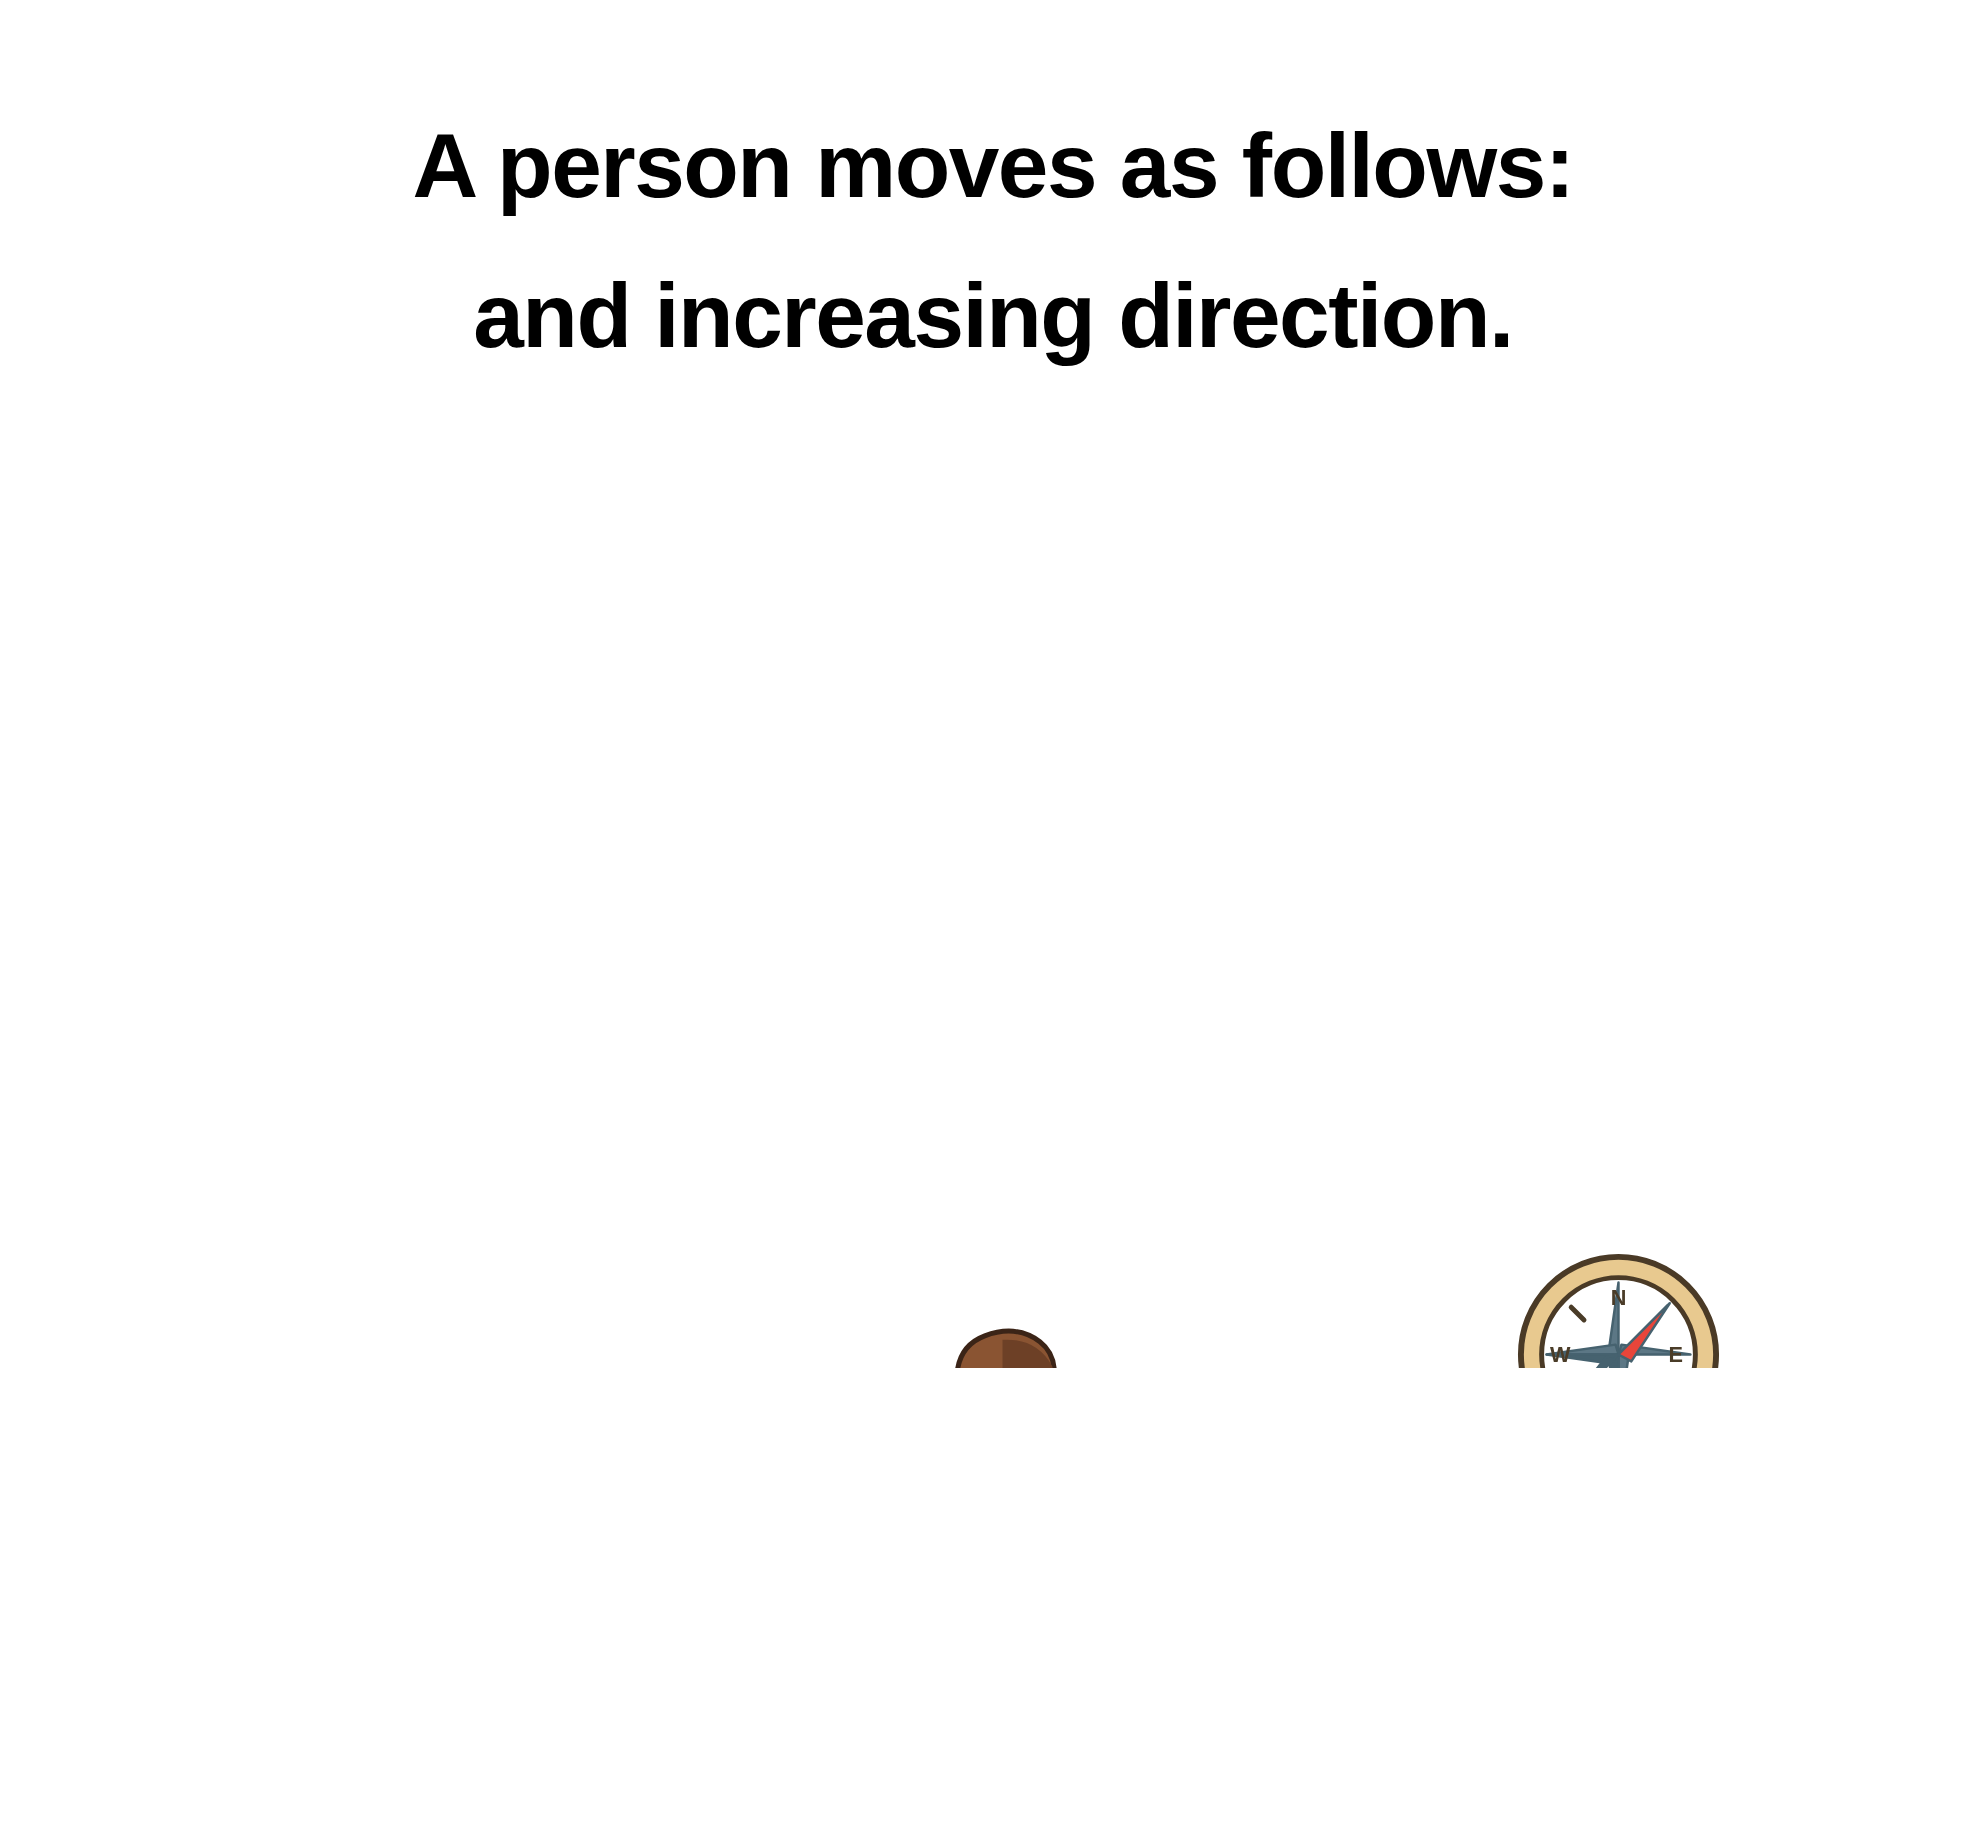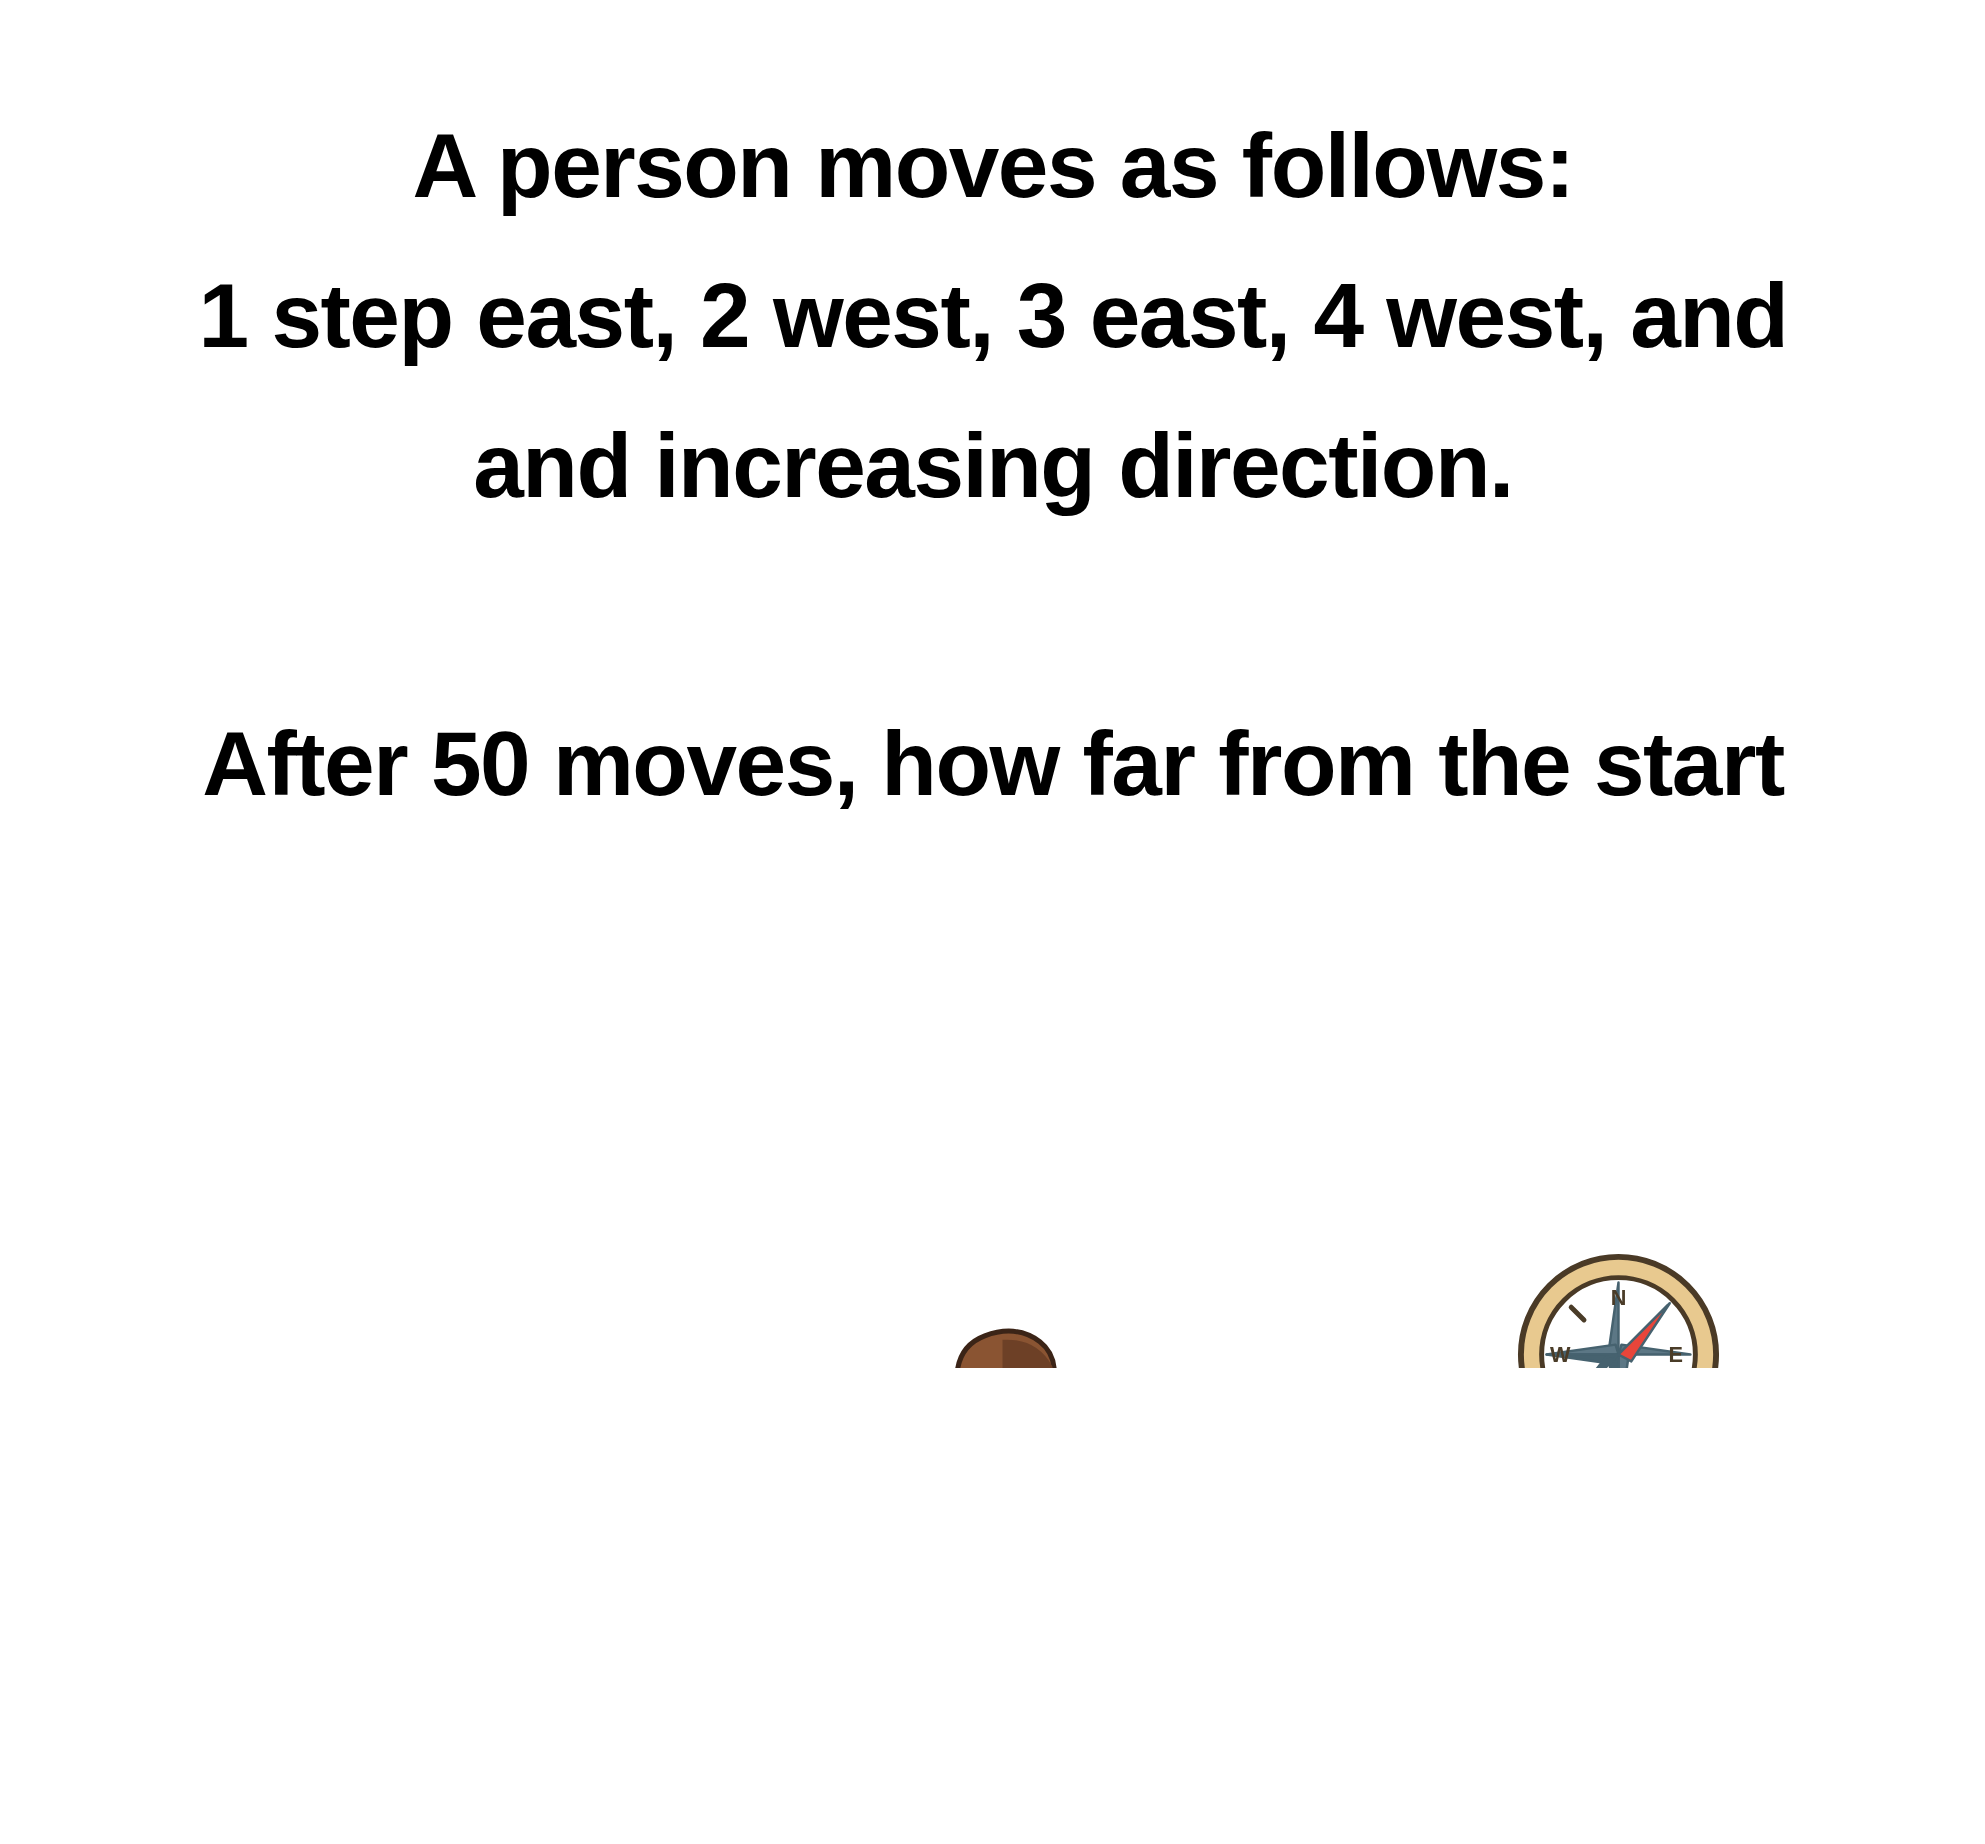--- a/index.html
+++ b/index.html
@@ -64,26 +64,24 @@
   }
 </style>
 </head>
 <body>
 
 <div id="canvas">
 
   <div id="question-block">
 
     <div class="q-line">A person moves as follows:</div>
-    <div class="q-line">1 step east, 2 west, 3 east, 4 west, and</div>
     <div class="q-line">and increasing direction.</div>
 
     <div class="para-gap"></div>
 
-    <div class="q-line">After 50 moves, how far from the start</div>
 
   </div>
 
   <div id="compass-rose">
     <svg viewBox="0 0 210 210" width="207" height="207" xmlns="http://www.w3.org/2000/svg">
 
       <circle cx="105" cy="105" r="99" fill="#e8c98f" stroke="#4a3a26" stroke-width="6"></circle>
 
       <circle cx="105" cy="105" r="78" fill="#ffffff" stroke="#4a3a26" stroke-width="5"></circle>
 

